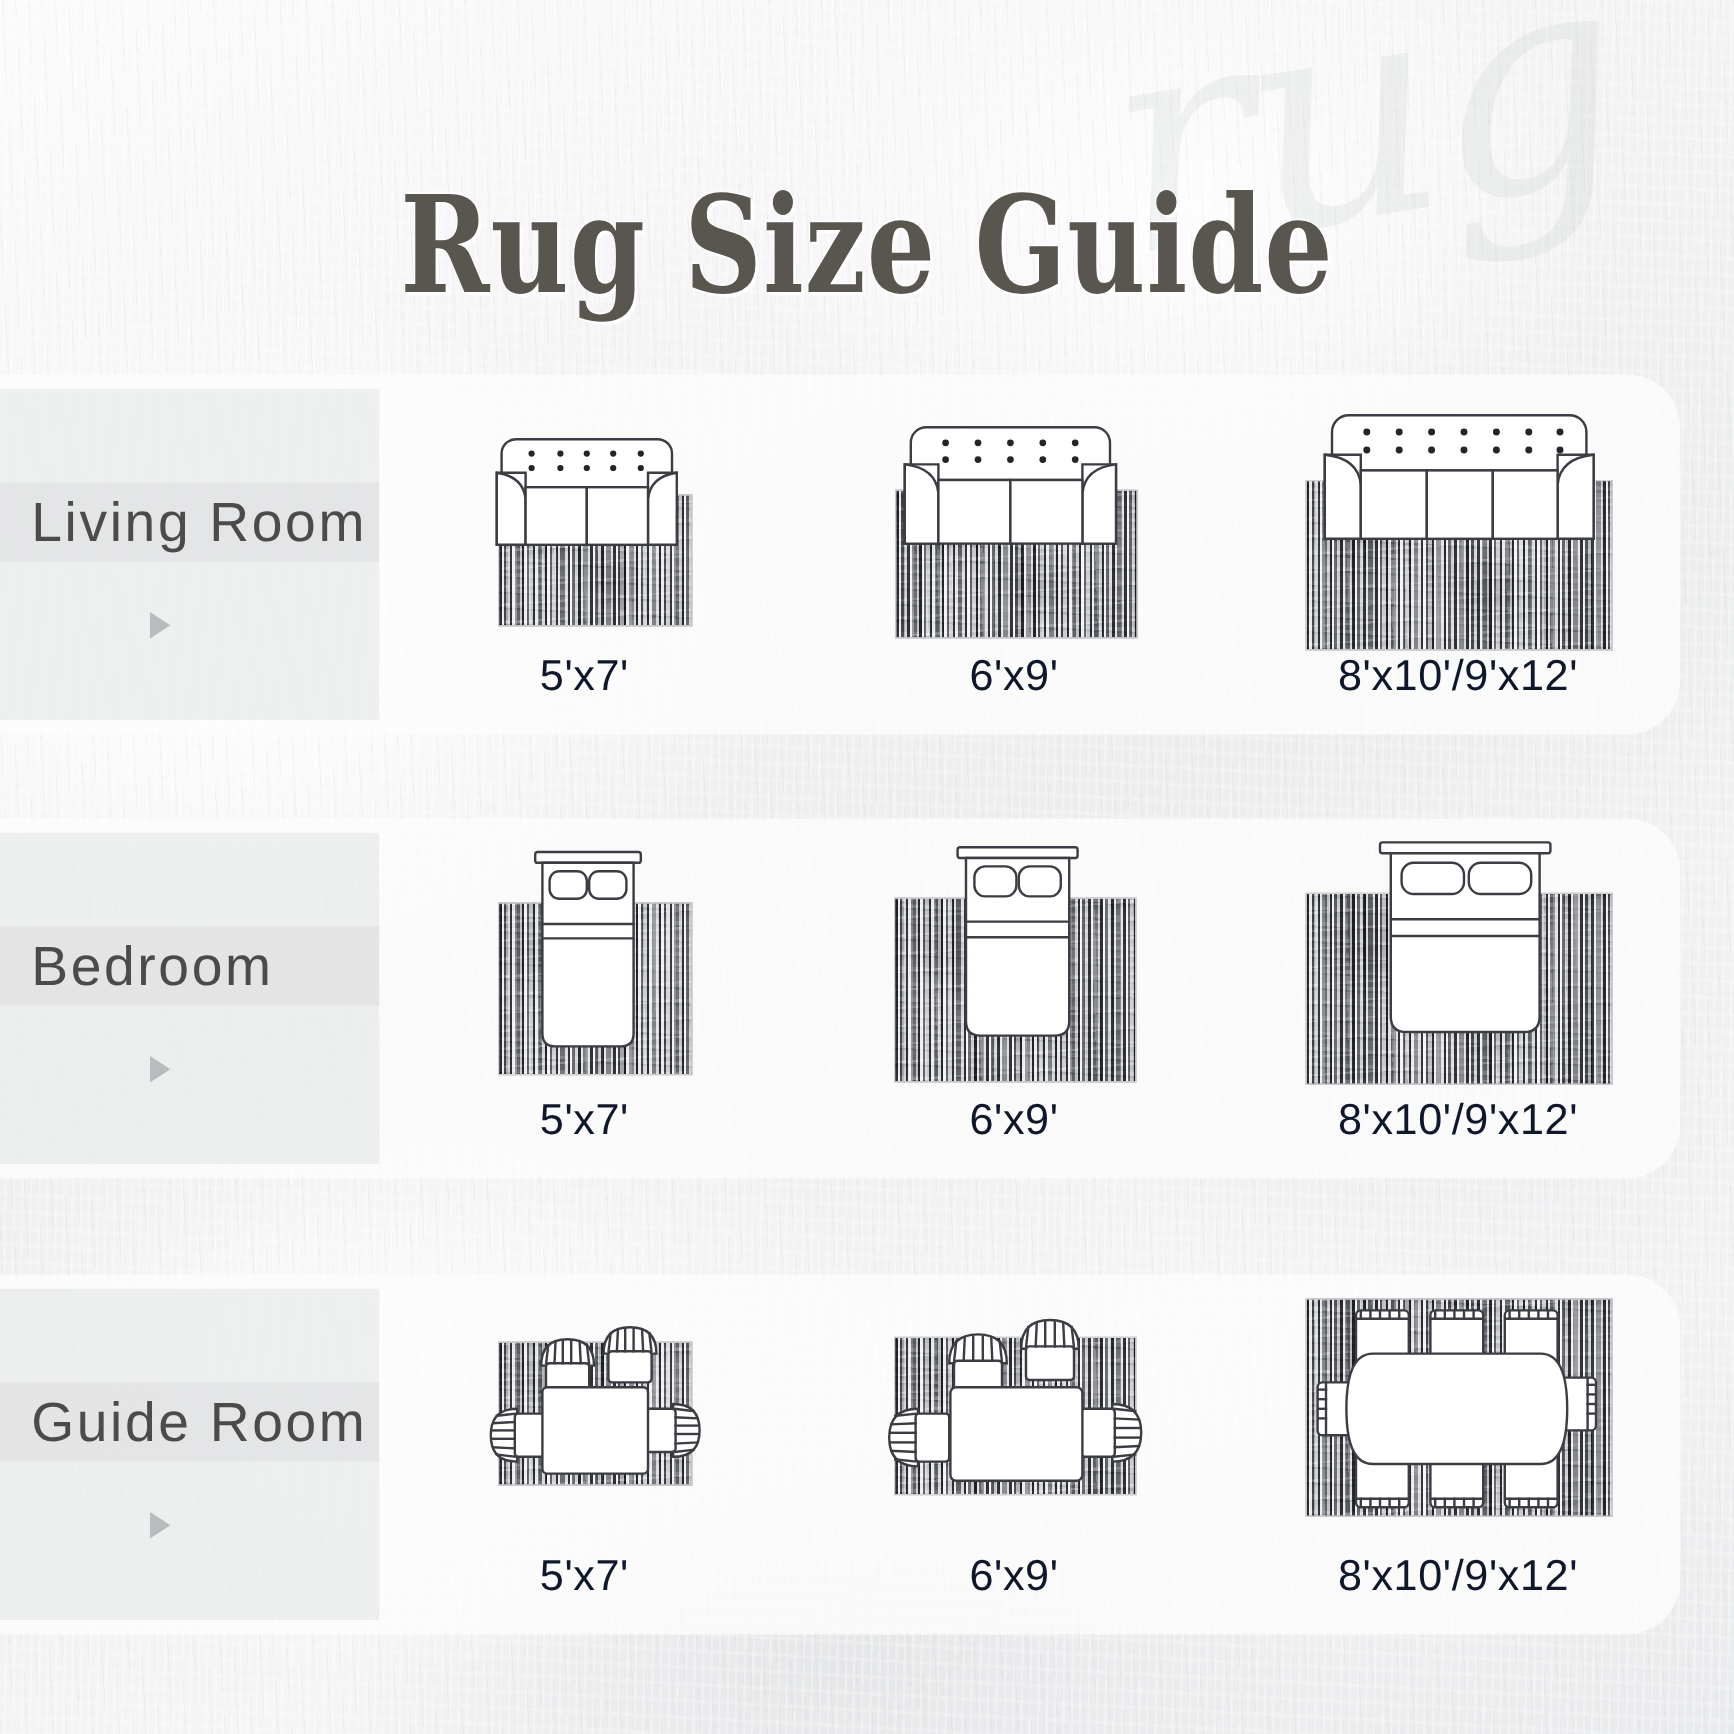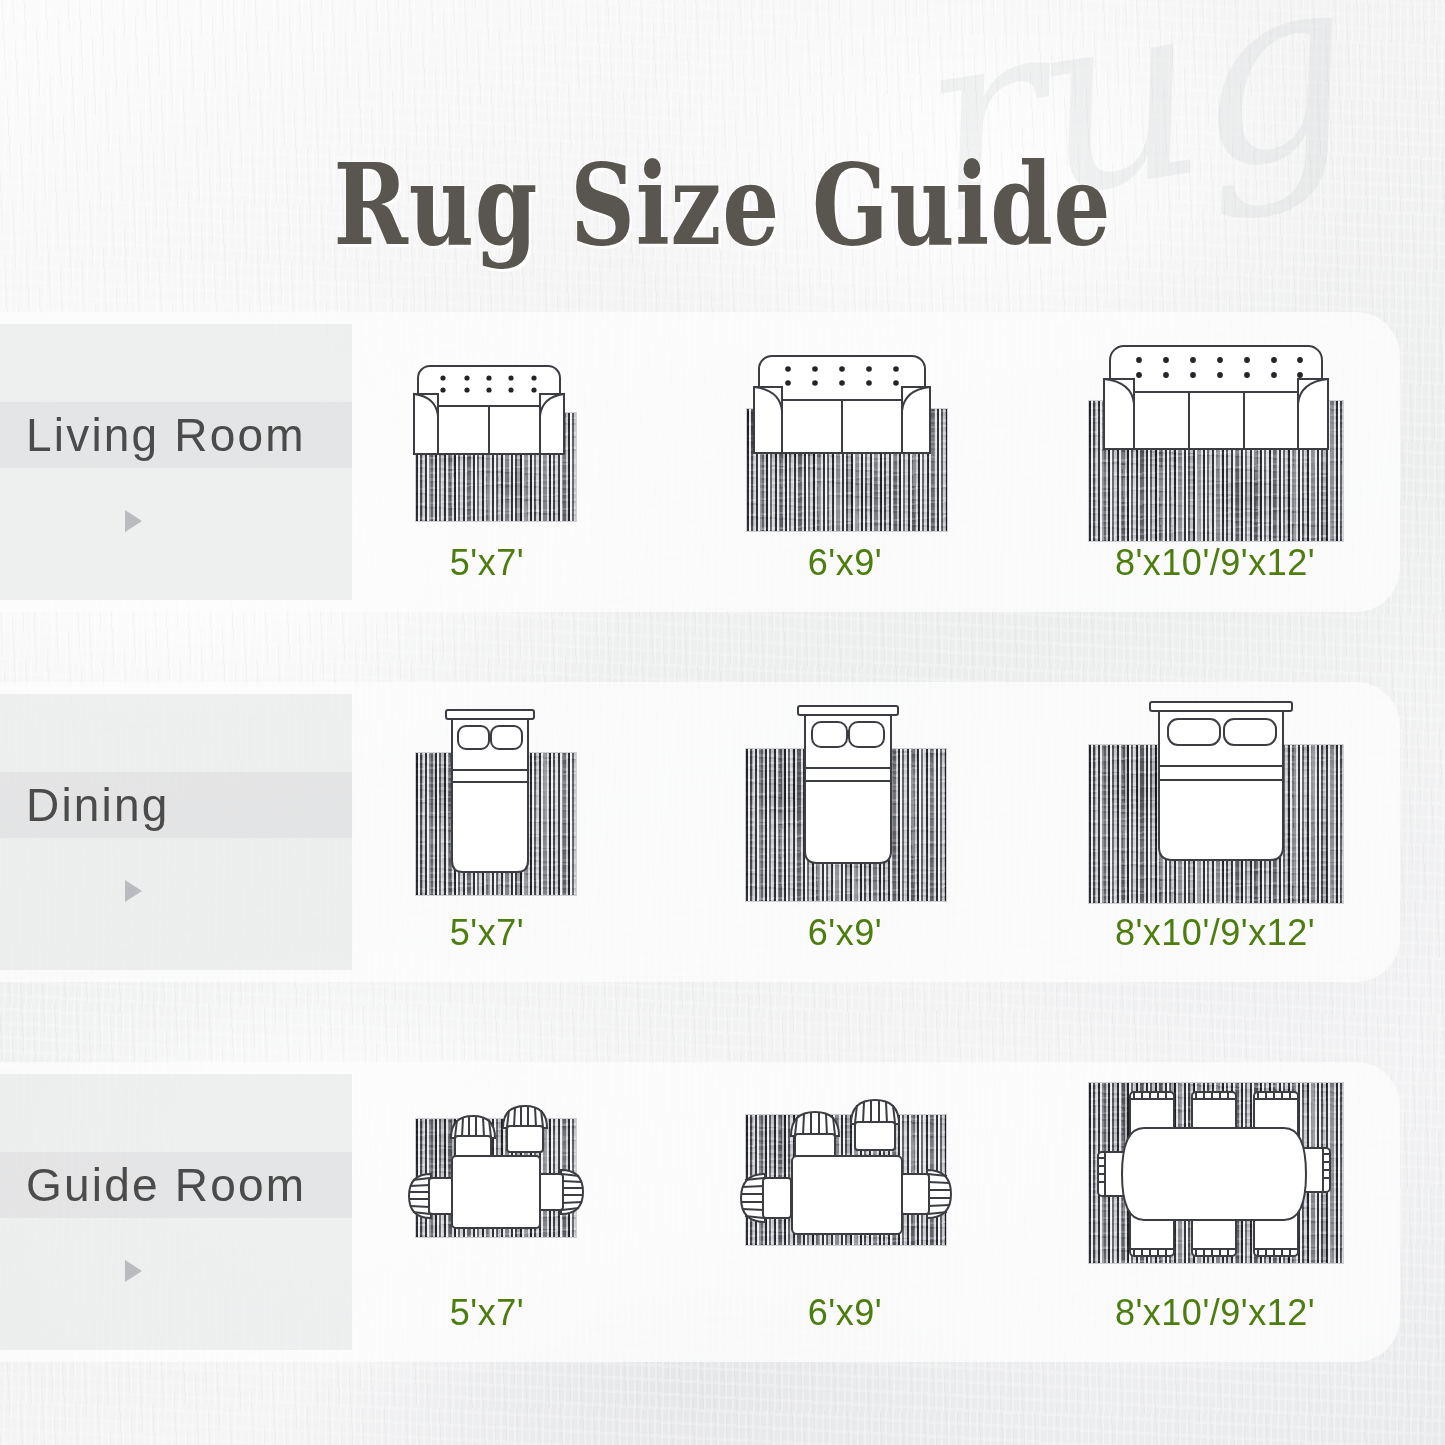--- a/index.html
+++ b/index.html
@@ -82,21 +82,21 @@
     width: 1400px; height: 300px;
     background: rgba(253,253,253,0.80);
     border-top-right-radius: 44px;
     border-bottom-right-radius: 44px;
   }
 
   
   .label-panel {
     position: absolute;
     left: 0; top: 12px;
-    width: 352px; height: 276px;
+    width: 316px; height: 276px;
     background: rgba(205,207,210,0.30);
   }
   .label-band {
     position: absolute;
     left: 0; right: 0;
     top: 78px;
     height: 66px;
     background: rgba(196,198,202,0.22);
   }
   .label-text {
@@ -131,21 +131,21 @@
     left: 50%;
     transform: translateX(-50%);
   }
   .size {
     position: absolute;
     left: 50%;
     transform: translateX(-50%);
     top: 230px;
     font-size: 36px;
     font-weight: 300;
-    color: #4d7c0f;
+    color: #0f172a;
     letter-spacing: .5px;
     white-space: nowrap;
   }
 
   
   .rug {
     position: absolute;
     background-color: #9a9ba0;
     border: 1px solid #cfd0d2;
     background-image:
@@ -287,21 +287,21 @@
     </div>
     <div class="size">8'x10'/9'x12'</div>
   </div>
 </div>
 
 <div class="row r2">
   <div class="card"></div>
 
   <div class="label-panel">
     <div class="label-band"></div>
-    <div class="label-text">Dining</div>
+    <div class="label-text">Bedroom</div>
     <div class="label-caret"></div>
   </div>
 
   <div class="cell" style="left:352px; width:270px;">
     <div class="scene" style="top:26px; width:180px; height:190px;">
       <div class="rug" style="left:18px; top:44px; width:160px; height:142px;"></div>
       <div class="furn" style="left:47px; top:0px;">
         <svg width="92" height="170" viewBox="0 0 92 170">
           <rect class="fw" x="2" y="2" width="88" height="9" rx="2"></rect>
           <path class="fw" d="M8 11 h76 v142 q0 11 -11 11 h-54 q-11 0 -11 -11 z"></path>

